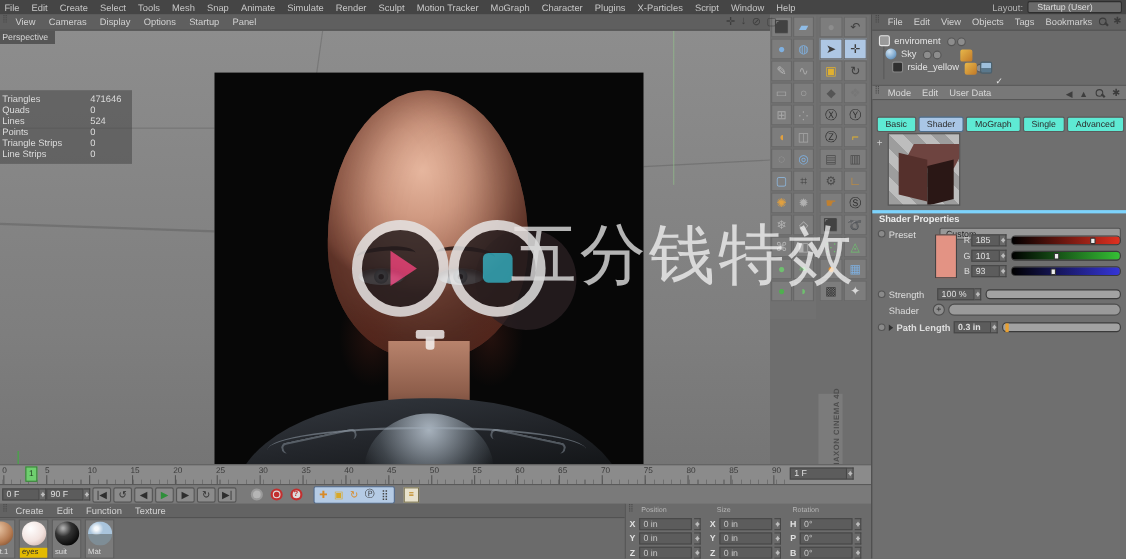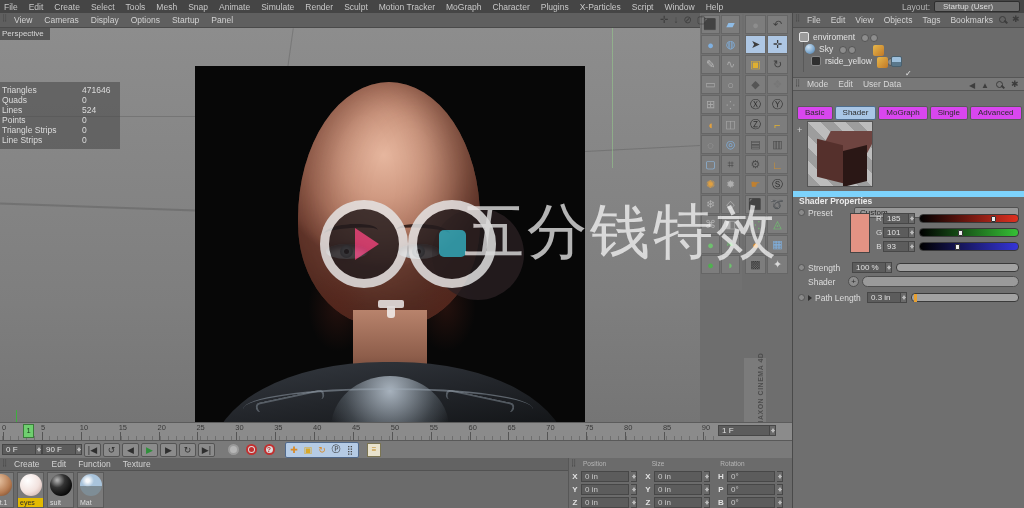--- a/index.html
+++ b/index.html
@@ -106,31 +106,31 @@
 
   .mode-bar { position:absolute; left:0; top:64px; width:232px; height:14px; background:#787878; border-top:1px solid #565656; border-bottom:1px solid #565656; display:flex; align-items:center; gap:10px; padding-left:14px; }
   .mode-bar .menu-item { font-size:8.5px; color:#d8d8d8; }
   .mode-icons { position:absolute; right:4px; top:2px; display:flex; gap:6px; align-items:center; color:#3e3e3e; font-size:8px; }
 
   .am-title { position:absolute; left:0; top:79px; width:232px; height:13px; display:flex; align-items:center; gap:5px; padding-left:5px; }
   .checker-icon { width:10px; height:10px; flex:none; background:conic-gradient(#eee 25%, #222 25% 50%, #eee 50% 75%, #222 75%); border:1px solid #333; }
   .am-title span { font-size:8.5px; color:#ededed; white-space:nowrap; }
 
   .am-tabs { position:absolute; left:4px; top:93px; display:flex; gap:2px; }
-  .am-tab { background:#d946ef; border:1px solid #5a5a5a; border-radius:2px; color:#2c2c2c; font-size:8px; padding:1px 7px 2px 7px; }
+  .am-tab { background:#5eead4; border:1px solid #5a5a5a; border-radius:2px; color:#2c2c2c; font-size:8px; padding:1px 7px 2px 7px; }
   .am-tab.active { background:#a9c6e6; border-color:#4e6d8c; }
 
   .preview-plus { position:absolute; left:4px; top:112px; color:#cfcfcf; font-size:9px; }
   .shader-preview { position:absolute; left:14px; top:108px; width:66px; height:66px; border:1px solid #555;
       background:repeating-linear-gradient(45deg, #9d9d9d 0 9px, #bdbdbd 9px 18px); overflow:hidden; }
   .cube-top { position:absolute; left:9px; top:9px; width:48px; height:22px; background:#6e4440; transform:skewX(-28deg) translateX(8px); }
   .cube-left { position:absolute; left:9px; top:20px; width:26px; height:38px; background:#55302c; transform:skewY(14deg); }
   .cube-right { position:absolute; left:35px; top:26px; width:24px; height:36px; background:#2a1715; transform:skewY(-14deg); }
 
-  .section-head { position:absolute; left:0; top:178px; width:232px; height:13px; border-top:6px solid #7dd3fc; padding-left:6px; display:flex; align-items:center; }
+  .section-head { position:absolute; left:0; top:178px; width:232px; height:13px; border-top:3px solid #7dd3fc; padding-left:6px; display:flex; align-items:center; }
   .section-head span { font-size:8.5px; font-weight:bold; color:#ebebeb; }
 
   .prop-row { position:absolute; left:0; width:232px; height:13px; display:flex; align-items:center; }
   .prop-circle { width:7px; height:7px; border-radius:50%; background:#8a8a8a; border:1px solid #555; margin:0 3px 0 5px; flex:none; }
   .prop-label { font-size:8.5px; color:#dedede; white-space:nowrap; }
   .prop-field { background:#5c5c5c; border:1px solid #474747; color:#e0e0e0; font-size:8px; height:11px; line-height:10px; padding:0 3px; position:relative; }
   .stepper { display:inline-block; width:6px; height:11px; background:#6a6a6a; border:1px solid #474747; border-left:none; position:relative; }
   .stepper::before { content:""; position:absolute; left:1px; top:2px; border-left:2px solid transparent; border-right:2px solid transparent; border-bottom:3px solid #bbb; }
   .stepper::after { content:""; position:absolute; left:1px; bottom:2px; border-left:2px solid transparent; border-right:2px solid transparent; border-top:3px solid #bbb; }
   .dd { background:#989898; border:1px solid #515151; color:#1f1f1f; font-size:8px; height:11px; line-height:10px; padding:0 5px; border-radius:2px; }
@@ -595,21 +595,21 @@
       <span class="stepper"></span>
       <span class="slider-flat"></span>
     </div>
 
     <div class="prop-row" style="top:262px;">
       <span class="prop-label" style="margin-left:15px;width:40px;">Shader</span>
       <span class="plus-btn">+</span>
       <span class="shader-dd"></span>
     </div>
 
-    <div class="prop-row" style="top:278px;">
+    <div class="prop-row" style="top:278px;font-weight:bold;">
       <span class="prop-circle"></span>
       <span class="tri-right"></span>
       <span class="prop-label" style="width:52px;">Path Length</span>
       <span class="prop-field" style="width:34px;">0.3 in</span>
       <span class="stepper"></span>
       <span class="slider-flat path"></span>
     </div>
   </div>
 
   <div class="timeline abs">

